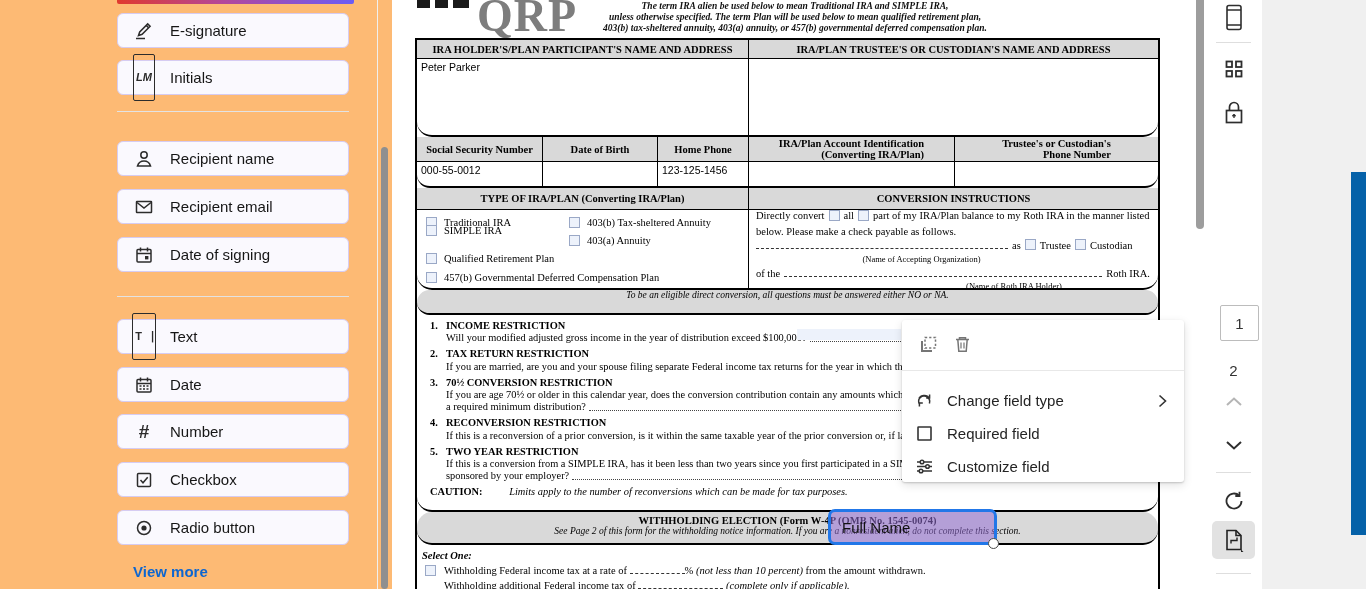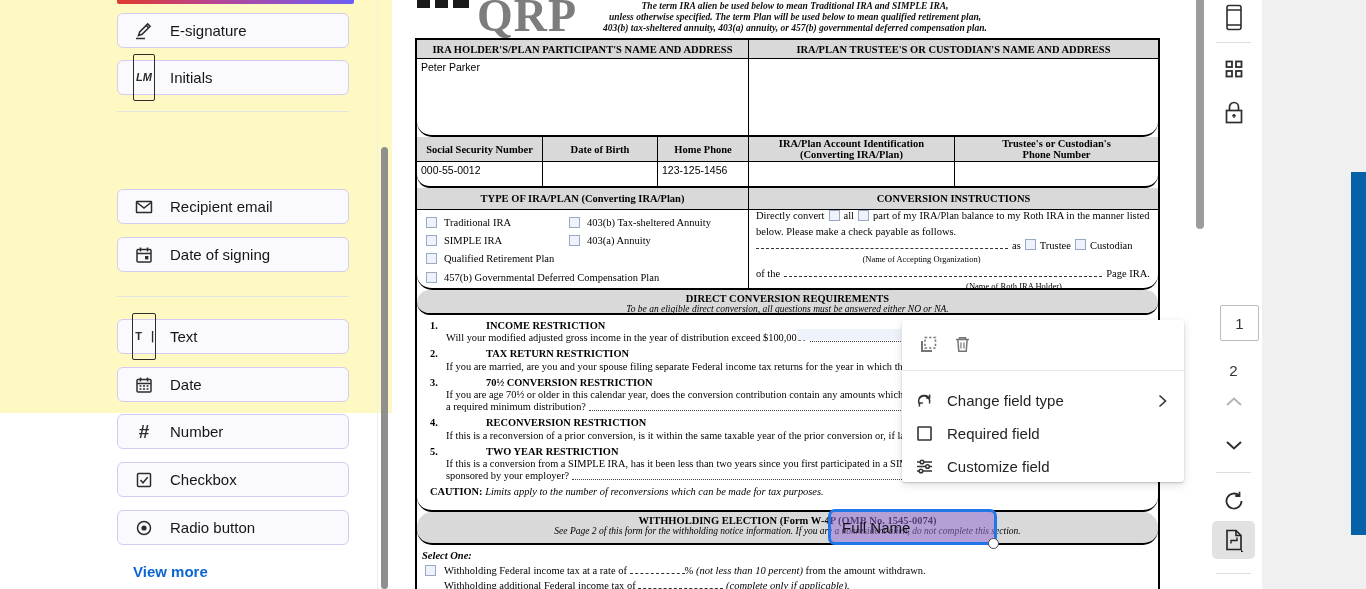--- a/index.html
+++ b/index.html
@@ -1,18 +1,18 @@
 <!DOCTYPE html>
 <html><head>
 <meta charset="utf-8">
 <style>
   html,body{margin:0;padding:0;width:1366px;height:589px;overflow:hidden;background:#fff;
     font-family:"Liberation Sans",sans-serif;-webkit-font-smoothing:antialiased;}
   
-  #palette{position:absolute;left:0;top:0;width:392px;height:413px;background:#fef9c3;}
+  #palette{position:absolute;left:0;top:0;width:392px;height:589px;background:#fdba74;}
   .grad-bar{position:absolute;left:117px;top:0;width:237px;height:4px;border-radius:0 0 2px 2px;
     background:linear-gradient(90deg,#e03a2e 0%,#b3479b 45%,#6b5df6 100%);}
   .sb-btn{position:absolute;left:117px;width:232px;height:35px;border:1px solid #d6ccf2;background:#faf9fe;
     border-radius:6px;display:flex;align-items:center;gap:15px;padding-left:15px;box-sizing:border-box;
     font-size:15px;color:#161616;cursor:pointer;}
   .sb-btn .ic{width:22px;height:22px;display:flex;align-items:center;justify-content:center;color:#2c2c2c;flex:0 0 22px;}
   .icon-box{border:1.6px solid #2c2c2c;border-radius:2px;font-size:11px;font-weight:bold;font-style:italic;
     padding:17px 2px;line-height:11px;color:#2c2c2c;}
   .icon-box.txt{font-style:normal;font-weight:bold;}
   .hash-glyph{font-size:19px;font-weight:bold;color:#2c2c2c;line-height:19px;}
@@ -30,40 +30,40 @@
   .disclaimer{position:absolute;left:560px;top:1px;width:470px;text-align:center;font-family:"Liberation Serif",serif;
     font-style:italic;font-weight:600;font-size:9.5px;line-height:11px;color:#101010;}
   
   #formtbl{position:absolute;left:415px;top:38px;width:745px;border:2px solid #000;box-sizing:border-box;
     font-family:"Liberation Serif",serif;color:#000;background:#fff;}
   .frow{display:flex;box-sizing:border-box;position:relative;}
   .gray{background:#d9d9d9;}
   .cell{box-sizing:border-box;position:relative;}
   .bl{border-left:1px solid #000;}
   .hdr{font-weight:bold;font-size:10.5px;text-align:center;display:flex;align-items:center;justify-content:center;}
-  .hdr2{line-height:11px;}
+  .hdr2{line-height:11px;text-align:right;}
   .bb1{border-bottom:1px solid #000;} .bb2{border-bottom:2px solid #000;border-radius:15px;}
   .val{font-family:"Liberation Sans",sans-serif;font-size:10.5px;padding:2px 0 0 4px;}
   .fcb{width:11px;height:11px;background:#edf2fb;border:1px solid #9aa8c6;box-sizing:border-box;
     display:inline-block;flex:0 0 11px;}
   .optline{position:absolute;display:flex;align-items:center;gap:7px;font-size:10.5px;white-space:nowrap;}
   .ciline{position:absolute;display:flex;align-items:flex-end;gap:4px;font-size:10.5px;white-space:nowrap;left:7px;right:8px;}
   .uline{flex:1;border-bottom:1px dashed #333;height:1px;margin-bottom:2px;}
   .cap{position:absolute;font-size:8.5px;text-align:center;}
   .req-wrap{padding:5px 8px 0 7px;font-size:10.4px;line-height:12.2px;}
   .req-item{position:relative;padding-left:22px;margin-bottom:4px;}
   .req-num{position:absolute;left:6px;font-weight:bold;}
-  .req-title{font-weight:bold;margin-left:40px;}
+  .req-title{font-weight:bold;}
   .q-line{display:flex;align-items:flex-end;}
   .q-text{white-space:nowrap;}
   .leader{flex:1;border-bottom:1px dotted #444;height:1px;margin:0 3px 2px 3px;min-width:10px;}
   .ans{display:flex;align-items:center;gap:3px;margin:0 2px;font-weight:600;font-size:9.5px;}
   .caution{margin-left:6px;}
   .caution b{font-weight:bold;}
-  .caution i{font-style:italic;}
+  .caution i{font-style:italic;margin-left:24px;}
   .ghdr-line1{font-weight:bold;font-size:10.5px;text-align:center;padding-top:3px;}
   .ghdr-line2{font-style:italic;font-size:9.5px;text-align:center;line-height:11px;}
   .field-strip{position:absolute;left:797px;top:329px;width:104px;height:11px;background:#edf2fb;}
   
   #fieldOverlay{position:absolute;left:828px;top:509px;width:169px;height:36px;background:rgba(150,112,214,0.55);
     border:3px solid #2277e8;border-radius:7px;box-sizing:border-box;display:flex;align-items:center;
     padding-left:11px;font-size:15px;color:#111;z-index:30;cursor:move;}
   #fieldHandle{position:absolute;left:988px;top:538px;width:11px;height:11px;border-radius:50%;
     background:#fff;border:1.5px solid #4a4a4a;box-sizing:border-box;z-index:31;cursor:ns-resize;}
   
@@ -108,20 +108,29 @@
 
   <div class="sb-btn" style="top:60px">
     <span class="ic">
       <span class="icon-box">LM</span>
     </span>
     <span>Initials</span>
   </div>
 
   <div class="sb-divider" style="top:111px"></div>
 
+  <div class="sb-btn" style="top:141px">
+    <span class="ic">
+      <svg width="20" height="20" viewBox="0 0 20 20" fill="none" stroke="currentColor" stroke-width="1.5">
+        <circle cx="10" cy="6" r="3.2"></circle>
+          <path d="M3.5 17c1-3.4 3.4-5 6.5-5s5.5 1.6 6.5 5z"></path>
+      </svg>
+    </span>
+    <span>Recipient name</span>
+  </div>
 
   <div class="sb-btn" style="top:189px">
     <span class="ic">
       <svg width="20" height="20" viewBox="0 0 20 20" fill="none" stroke="currentColor" stroke-width="1.5">
         <rect x="2.5" y="4.5" width="15" height="11" rx="0.5"></rect>
           <path d="M3 5.5l7 5.5 7-5.5"></path>
       </svg>
     </span>
     <span>Recipient email</span>
   </div>
@@ -246,21 +255,21 @@
     <div class="cell hdr" style="width:331px">TYPE OF IRA/PLAN (Converting IRA/Plan)</div>
     <div class="cell hdr bl" style="flex:1">CONVERSION INSTRUCTIONS</div>
   </div>
 
   <div class="frow bb2" style="height:80px">
     <div class="cell" style="width:331px">
       <div class="optline" style="left:9px;top:7px">
           <span class="fcb"></span>
           <span>Traditional IRA</span>
         </div>
-      <div class="optline" style="left:9px;top:25px">
+      <div class="optline" style="left:9px;top:15px">
           <span class="fcb"></span>
           <span>SIMPLE IRA</span>
         </div>
       <div class="optline" style="left:9px;top:43px">
           <span class="fcb"></span>
           <span>Qualified Retirement Plan</span>
         </div>
       <div class="optline" style="left:9px;top:62px">
           <span class="fcb"></span>
           <span>457(b) Governmental Deferred Compensation Plan</span>
@@ -288,28 +297,27 @@
         <span>as</span>
         <span class="fcb" style="margin-bottom:1px"></span>
         <span>Trustee</span>
         <span class="fcb" style="margin-bottom:1px"></span>
         <span>Custodian</span>
       </div>
       <div class="cap" style="left:45px;top:44px;width:255px">(Name of Accepting Organization)</div>
       <div class="ciline" style="top:58px">
         <span>of the</span>
         <span class="uline"></span>
-        <span>Page IRA.</span>
+        <span>Roth IRA.</span>
       </div>
       <div class="cap" style="left:130px;top:71px;width:270px">(Name of Roth IRA Holder)</div>
     </div>
   </div>
 
   <div class="frow gray bb2" style="height:25px;display:block">
-    <div class="ghdr-line1">DIRECT CONVERSION REQUIREMENTS</div>
     <div class="ghdr-line2">To be an eligible direct conversion, all questions must be answered either NO or NA.</div>
   </div>
 
   <div class="frow bb2 req-wrap" style="height:197px;display:block">
     <div class="req-item">
       <span class="req-num">1.</span>
       <div class="req-title">INCOME RESTRICTION</div>
       <div class="q-line">
           <span class="q-text">Will your modified adjusted gross income in the year of distribution exceed $100,000?</span>
           <span class="leader"></span>

